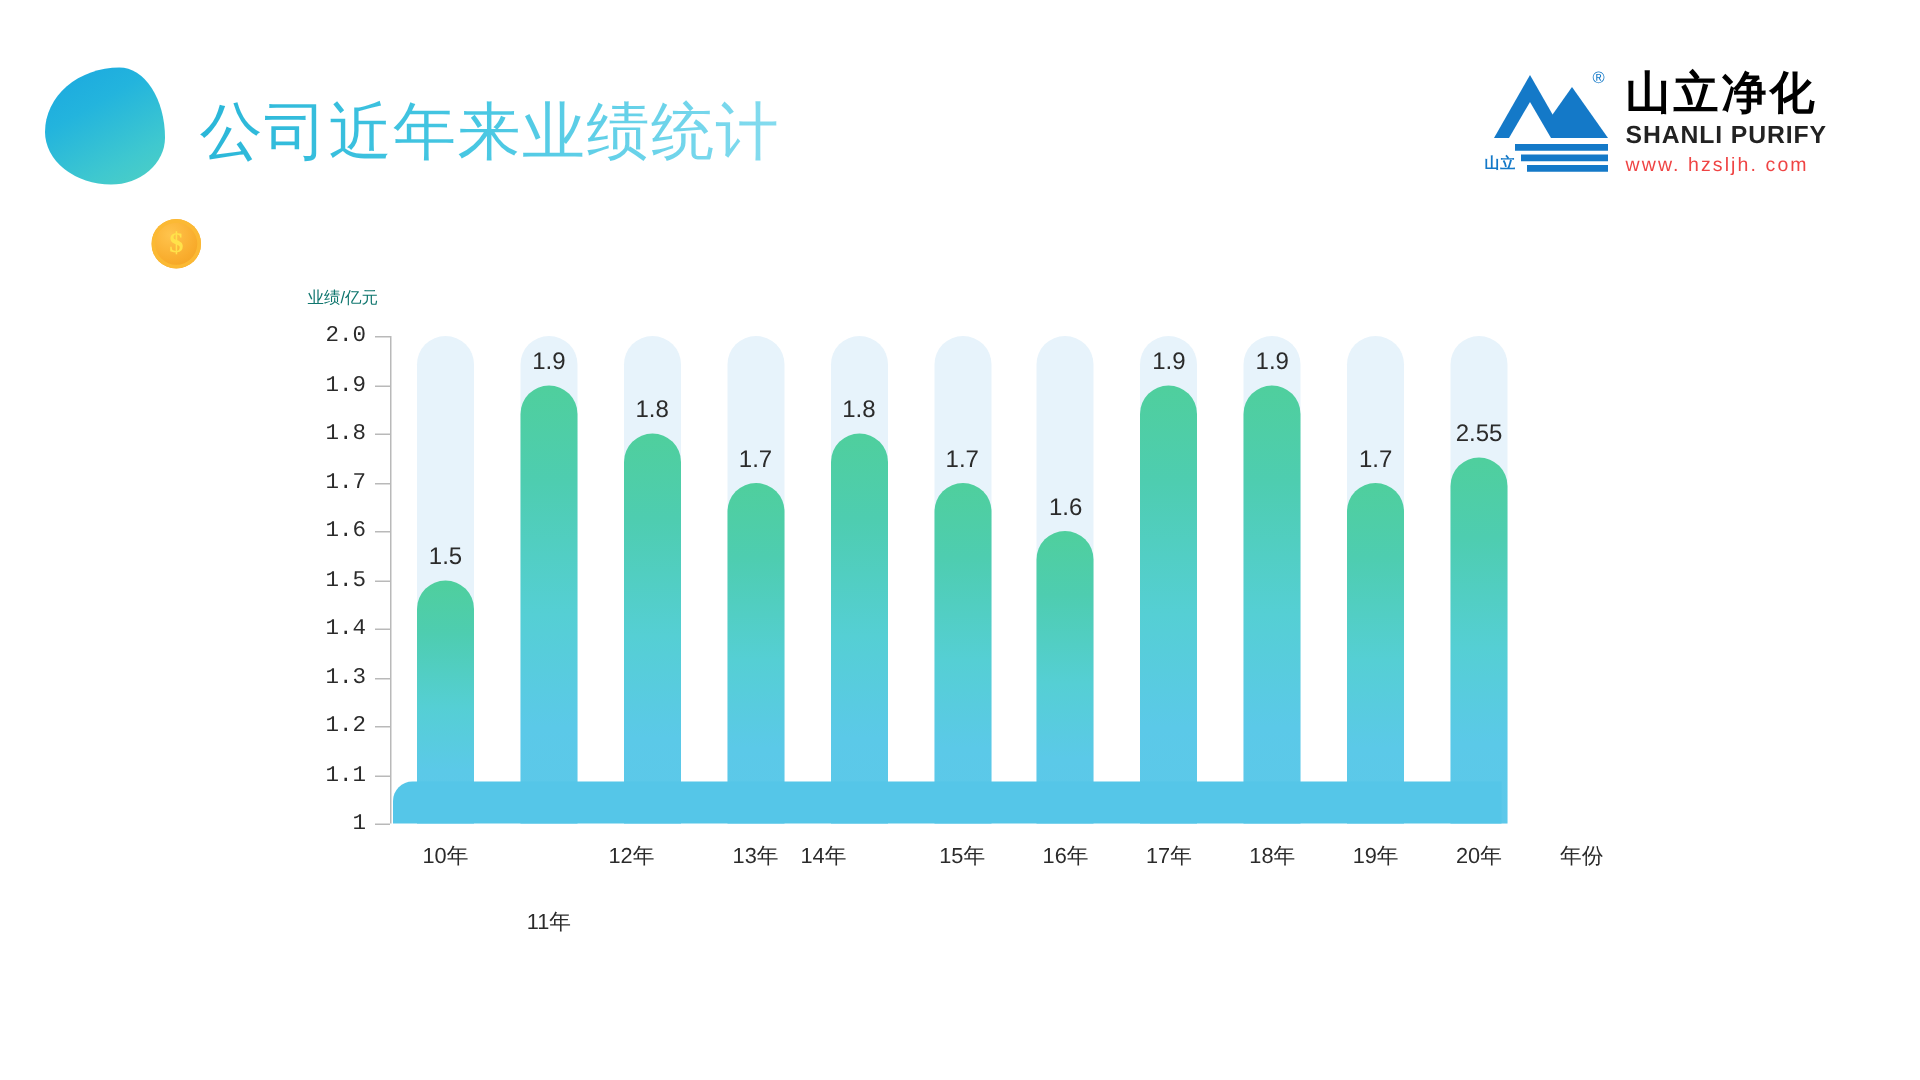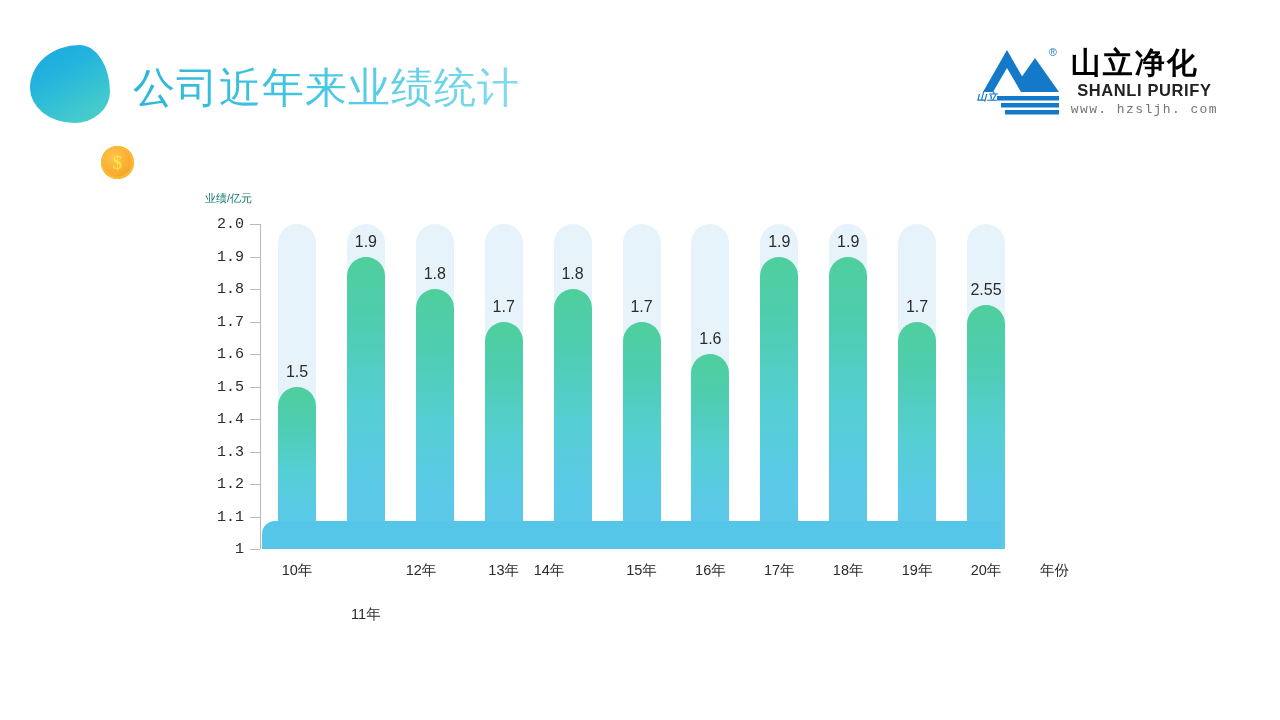--- a/index.html
+++ b/index.html
@@ -76,51 +76,49 @@
   }
   .brand-mark {
     position: relative;
     width: 86px;
     height: 72px;
   }
   .brand-mark svg { display: block; }
   .brand-mark-sub {
     position: absolute;
     left: 0;
-    bottom: 12px;
+    bottom: 0;
     font-size: 10px;
     color: #1479c8;
     font-weight: bold;
     letter-spacing: 0.5px;
-    font-style: italic;
   }
   .brand-text { padding-top: 4px; }
   .brand-cn {
     font-size: 30px;
     font-weight: bold;
     color: #000000;
     line-height: 1;
     letter-spacing: 2px;
   }
   .brand-en {
     font-size: 16.5px;
     font-weight: bold;
     color: #222;
     letter-spacing: 0.6px;
     line-height: 1.25;
     margin-top: 2px;
     text-align: center;
   }
   .brand-url {
     font-size: 13px;
-    color: #737373;
+    color: #ef4444;
     letter-spacing: 1.4px;
     line-height: 1.2;
     margin-top: 1px;
-    font-family: Liberation Mono, monospace;
   }
   .reg-mark {
     position: absolute;
     left: 72px;
     top: 2px;
     font-size: 11px;
     color: #1479c8;
   }
 
   

